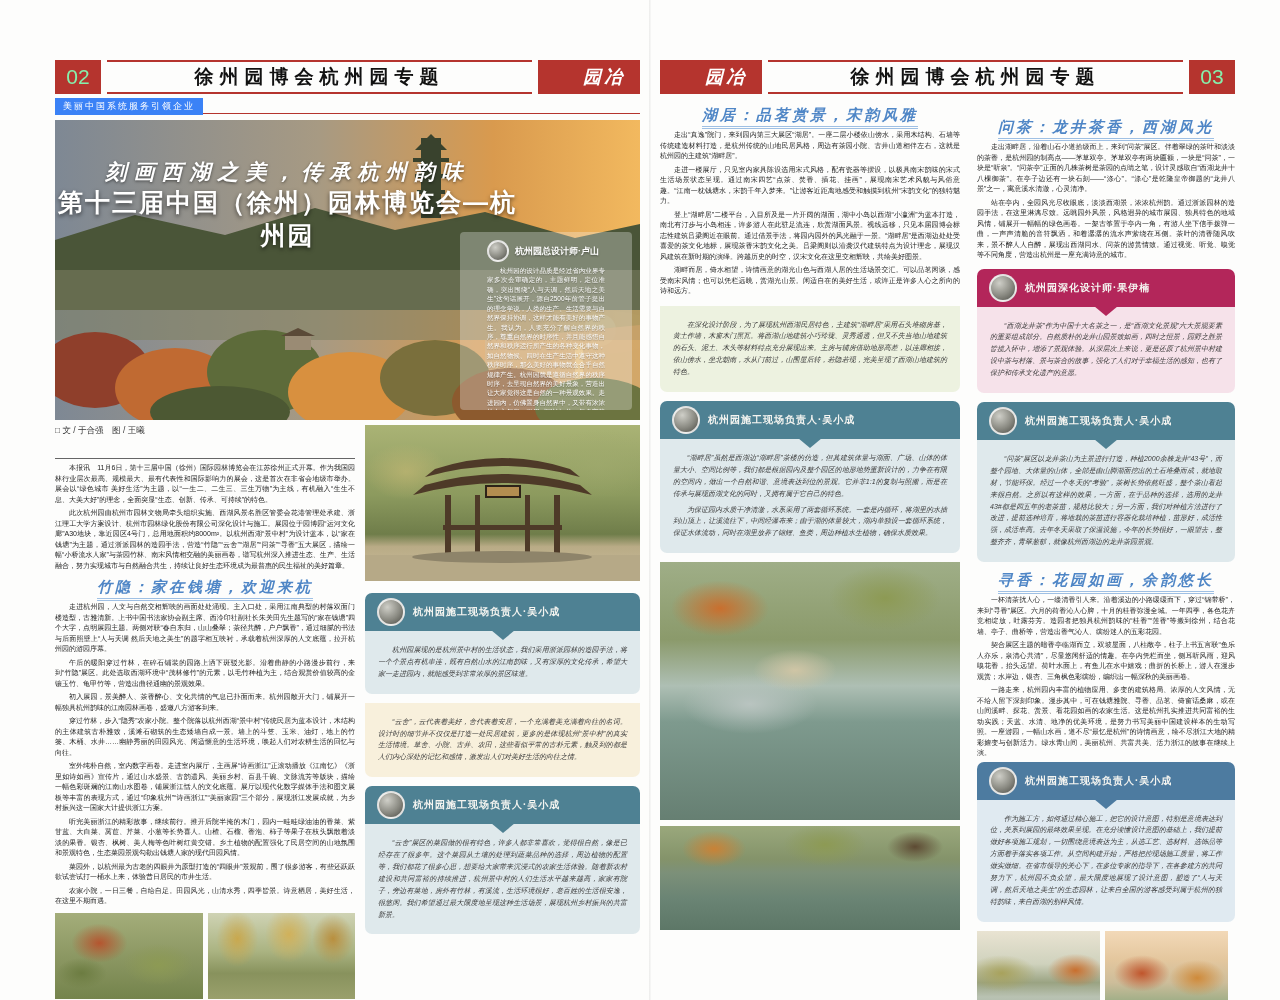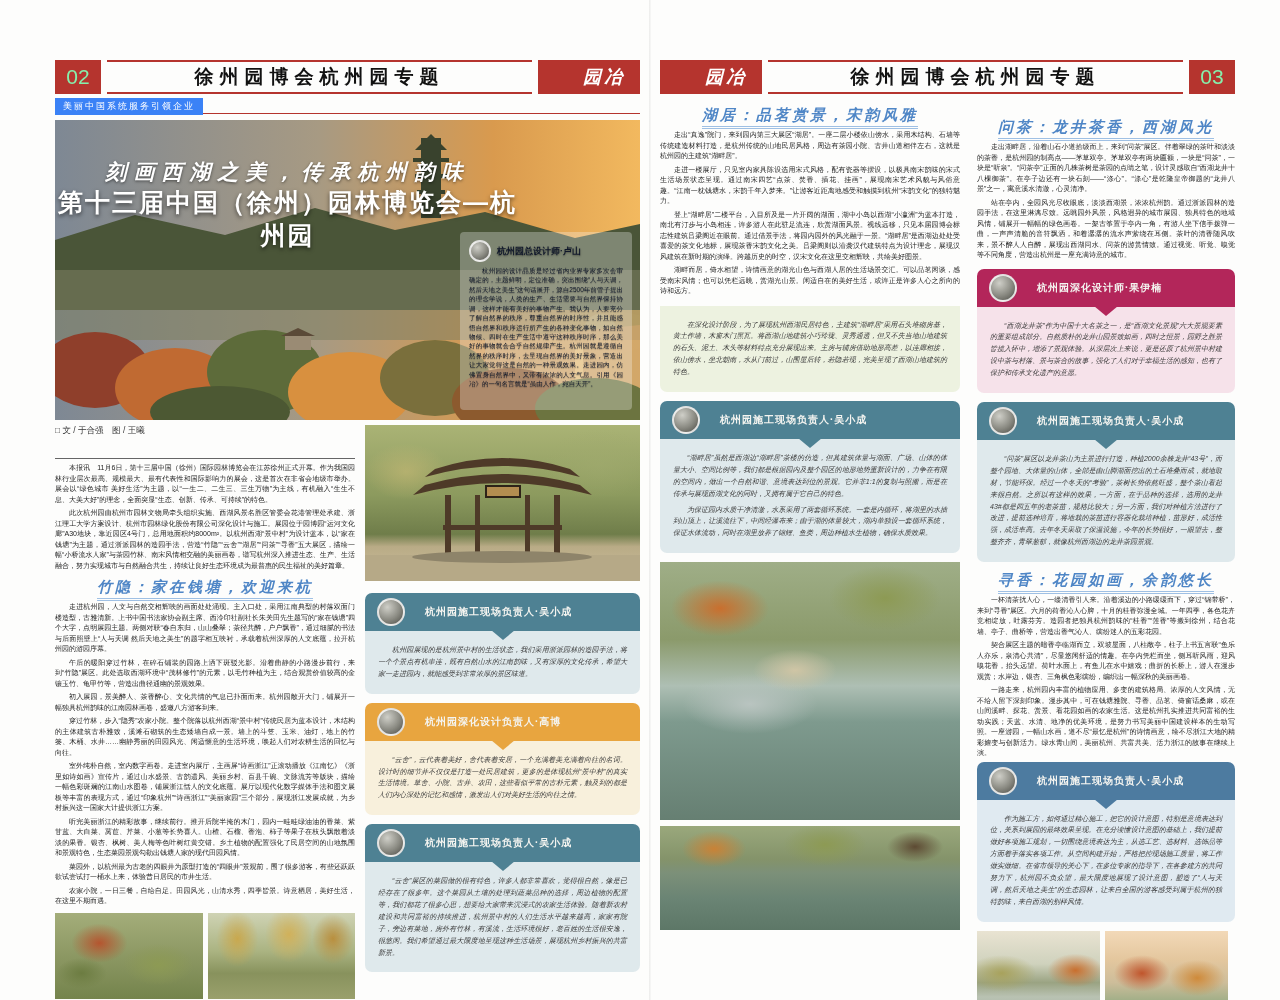--- a/index.html
+++ b/index.html
@@ -29,22 +29,22 @@
   
   .hero{position:relative;width:585px;height:300px;margin-top:6px;overflow:hidden;background:#7e8894;}
   .hero svg{position:absolute;inset:0;}
   .hero-kicker{position:absolute;top:38px;left:0;right:120px;text-align:center;color:#fff;
                font-size:21px;font-style:italic;font-weight:bold;letter-spacing:7px;
                text-shadow:0 1px 3px rgba(0,0,0,.55);font-family:"DejaVu Serif",serif;}
   .hero-title{position:absolute;top:66px;left:0;right:120px;text-align:center;color:#fff;
               font-size:25px;font-weight:bold;letter-spacing:2px;
               text-shadow:0 2px 4px rgba(0,0,0,.6);}
   .hero-quote{position:absolute;right:8px;top:112px;width:172px;height:178px;
-              background:rgba(250,250,248,.30);border-radius:4px;padding:8px 9px;
-              color:#0f172a;box-sizing:border-box;overflow:hidden;}
+              background:rgba(250,250,248,.30);border-radius:4px;padding:8px 27px;
+              color:#ffffff;box-sizing:border-box;overflow:hidden;}
   .hq-head{display:flex;align-items:center;gap:6px;font-size:9px;font-weight:bold;margin-bottom:4px;
            text-shadow:0 1px 2px rgba(0,0,0,.4);}
   .hero-quote p{margin:0;font-size:6.5px;line-height:1.45;text-align:justify;text-indent:2em;
                 text-shadow:0 1px 1px rgba(0,0,0,.3);}
 
   
   .cols{display:flex;gap:10px;margin-top:5px;}
   .colL{width:300px;}
   .colR{width:275px;}
   .rcol1{width:300px;}
@@ -58,21 +58,21 @@
   .sec span{border-bottom:3px double #9fc0e4;padding-bottom:2px;}
 
   
   .qbox{border-radius:7px;margin-bottom:9px;}
   .t-teal {--qh:#4e8193;--qb:#dfe9ec;}
   .t-orange{--qh:#e8a53f;--qb:#f8f0dc;}
   .t-green {--qh:#72904c;--qb:#edf2e0;}
   .t-crimson{--qh:#b3265a;--qb:#f6e2ea;}
   .t-steel{--qh:#4d7ba0;--qb:#e0eaf1;}
   .qhead{background:var(--qh);border-radius:7px 7px 0 0;display:flex;align-items:center;
-         gap:20px;padding:5px 12px;position:relative;}
+         gap:8px;padding:5px 12px;position:relative;}
   .qname{color:#f4f4f0;font-size:10px;font-weight:bold;letter-spacing:1px;}
   .qavatar{width:28px;height:28px;border-radius:50%;flex:none;
            background:radial-gradient(circle at 35% 30%,#cfcfc8,#8a8a82 55%,#4a4a44);
            border:2px solid rgba(255,255,255,.8);box-sizing:border-box;}
   .qnotch{position:absolute;left:50%;bottom:-9px;margin-left:-12px;width:0;height:0;
           border:12px solid transparent;border-bottom:0;border-top:10px solid var(--qh);}
   .qbody{background:var(--qb);border-radius:0 0 7px 7px;padding:13px 13px 10px;}
   .qbody p{margin:0 0 4px;font-size:7px;line-height:1.7;text-align:justify;text-indent:2em;
            color:#3a3a3a;font-style:italic;}
 
@@ -239,25 +239,20 @@
             <span class="qavatar"></span>
             <span class="qname">杭州园施工现场负责人·吴小成</span>
             <i class="qnotch"></i>
           </div>
           <div class="qbody">
               <p>杭州园展现的是杭州景中村的生活状态，我们采用浙派园林的造园手法，将一个个景点有机串连，既有自然山水的江南韵味，又有深厚的文化传承，希望大家一走进园内，就能感受到非常浓厚的景区味道。</p>
             </div>
         </div>
 
         <div class="qbox t-orange">
-          <div class="qhead">
-            <span class="qavatar"></span>
-            <span class="qname">杭州园深化设计负责人·高博</span>
-            <i class="qnotch"></i>
-          </div>
           <div class="qbody">
               <p>“云舍”，云代表着美好，舍代表着安居，一个充满着美充满着向往的名词。设计时的细节并不仅仅是打造一处民居建筑，更多的是体现杭州“景中村”的真实生活情境。草舍、小院、古井、农田，这些看似平常的古朴元素，触及到的都是人们内心深处的记忆和感情，激发出人们对美好生活的向往之情。</p>
             </div>
         </div>
 
         <div class="qbox t-teal">
           <div class="qhead">
             <span class="qavatar"></span>
             <span class="qname">杭州园施工现场负责人·吴小成</span>
             <i class="qnotch"></i>

